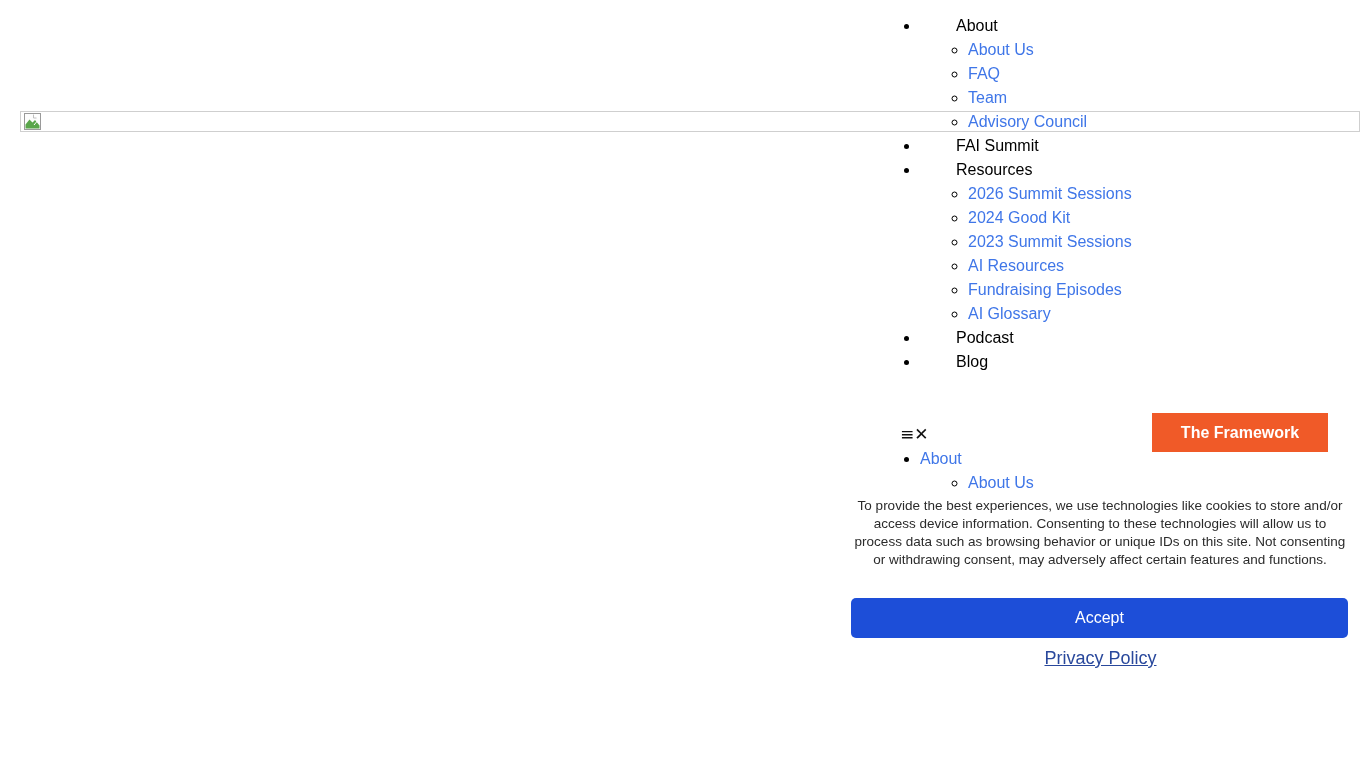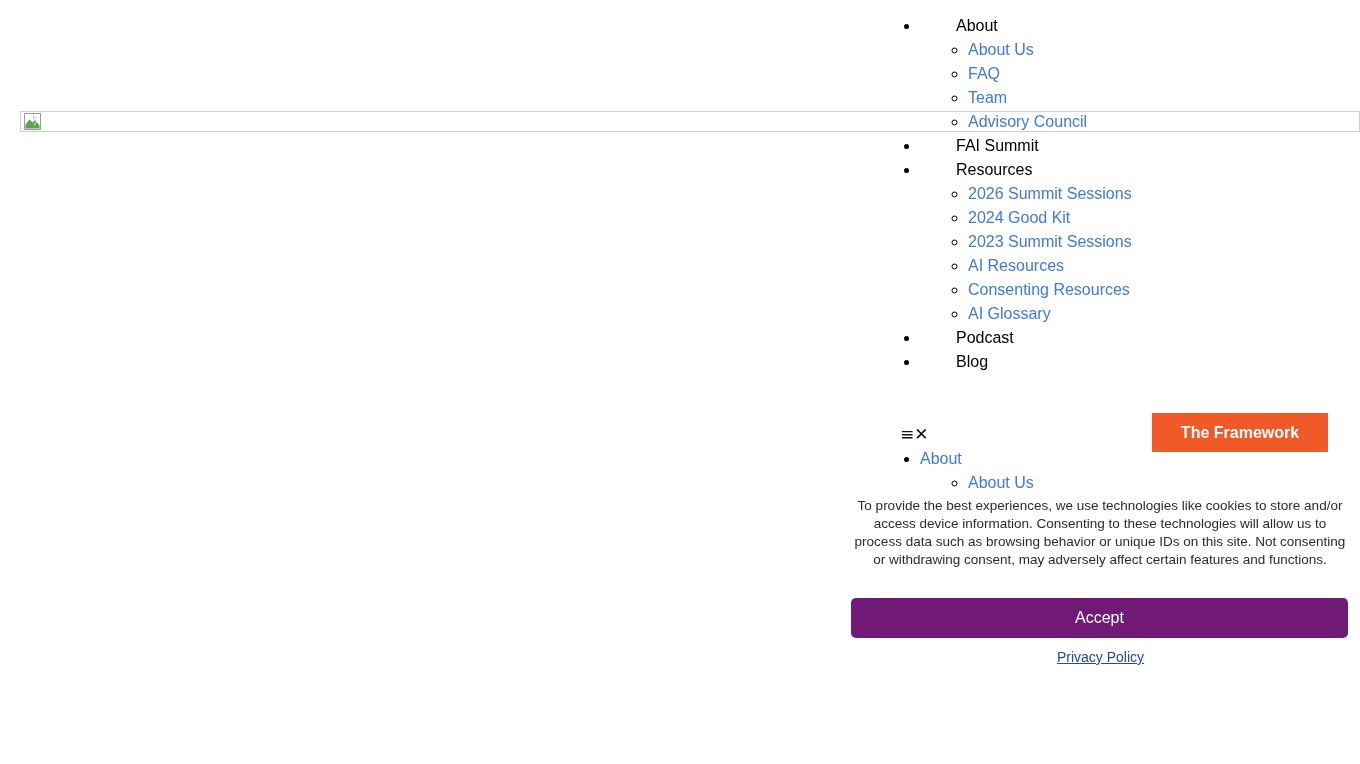--- a/index.html
+++ b/index.html
@@ -186,35 +186,35 @@
     font-size: 13.5px;
     line-height: 18px;
     color: #2b2b2b;
     text-align: center;
   }
   .cookie-accept {
     display: block;
     margin: 29px 12px 0 10px;
     height: 40px;
     border-radius: 5px;
-    background: #701a75;
+    background: #1d4ed8;
     color: #ffffff;
     font-size: 16px;
     border: none;
     width: calc(100% - 22px);
     cursor: pointer;
     font-family: "Liberation Sans", sans-serif;
   }
   .cookie-links {
     margin-top: 10px;
     text-align: center;
   }
   .cookie-links a {
     color: #29489c;
-    font-size: 14px;
+    font-size: 18px;
   }
 </style>
 </head>
 <body>
 
 <div class="broken-img-wrap">
   <svg class="broken-img-icon" viewBox="0 0 17 17" xmlns="http://www.w3.org/2000/svg">
     <rect x="0.5" y="0.5" width="16" height="16" fill="#fdfdfd" stroke="#9a9a9a"></rect>
     <polygon points="1.5,11.5 5.5,6.5 8.5,9.5 11,7 15.5,12.5 15.5,15.5 1.5,15.5" fill="#5aa64b"></polygon>
     <polygon points="9.5,1.5 15.5,1.5 15.5,7.5" fill="#ffffff"></polygon>
@@ -240,21 +240,21 @@
       <span class="item-label">FAI Summit</span>
     </li>
 
     <li>
       <span class="item-label">Resources</span>
       <ul class="menu-level-2">
         <li><span class="item-label">2026 Summit Sessions</span></li>
         <li><span class="item-label">2024 Good Kit</span></li>
         <li><span class="item-label">2023 Summit Sessions</span></li>
         <li><span class="item-label">AI Resources</span></li>
-        <li><span class="item-label">Consenting Resources</span></li>
+        <li><span class="item-label">Fundraising Episodes</span></li>
         <li><span class="item-label">AI Glossary</span></li>
       </ul>
     </li>
 
     <li>
       <span class="item-label">Podcast</span>
     </li>
 
     <li>
       <span class="item-label">Blog</span>

